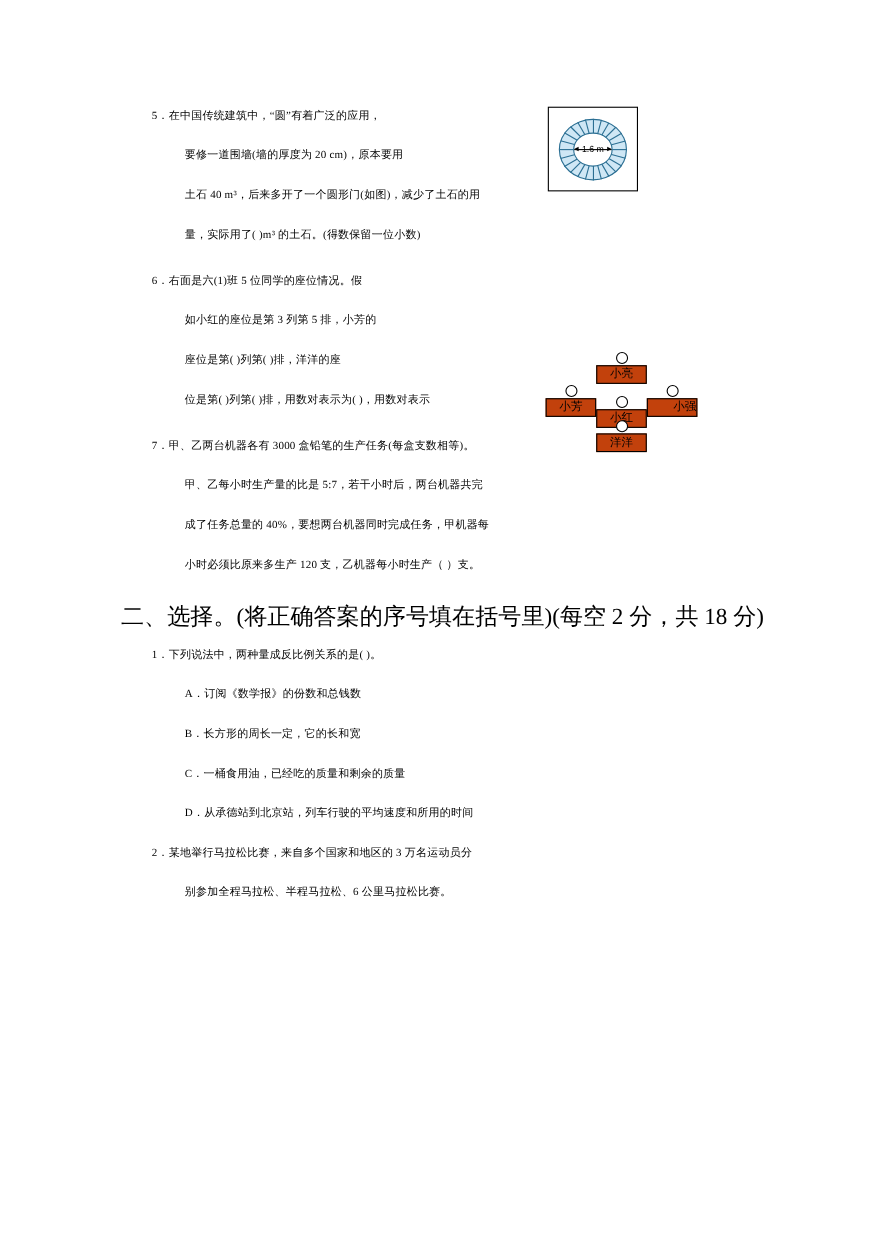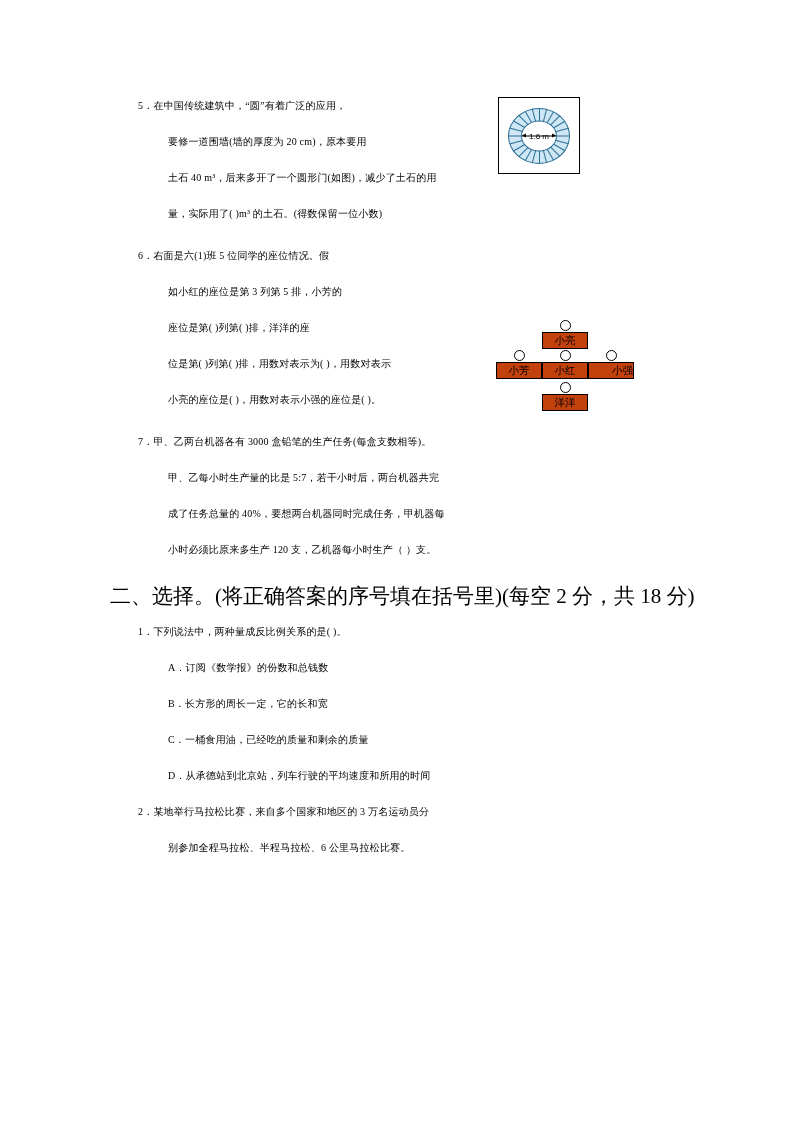--- a/index.html
+++ b/index.html
@@ -202,21 +202,21 @@
 
   <div class="fig-seats">
     <div class="seat" style="left:32px; top:0px;">
       <div class="head"></div>
       <div class="box">小亮</div>
     </div>
     <div class="seat" style="left:-14px; top:30px;">
       <div class="head"></div>
       <div class="box">小芳</div>
     </div>
-    <div class="seat" style="left:32px; top:30px;">
+    <div class="seat" style="left:32px; top:40px;">
       <div class="head"></div>
       <div class="box">小红</div>
     </div>
     <div class="seat" style="left:78px; top:30px;text-align:right;">
       <div class="head"></div>
       <div class="box">小强</div>
     </div>
     <div class="seat" style="left:32px; top:62px;">
       <div class="head"></div>
       <div class="box">洋洋</div>
@@ -230,21 +230,20 @@
       <div class="line indent-body">要修一道围墙(墙的厚度为 20 cm)，原本要用</div>
       <div class="line indent-body">土石 40 m³，后来多开了一个圆形门(如图)，减少了土石的用</div>
       <div class="line indent-body">量，实际用了(        )m³ 的土石。(得数保留一位小数)</div>
     </div>
 
     <div class="q">
       <div class="line indent-num"><span>6．</span><span>右面是六(1)班 5 位同学的座位情况。假</span></div>
       <div class="line indent-body">如小红的座位是第 3 列第 5 排，小芳的</div>
       <div class="line indent-body">座位是第(        )列第(        )排，洋洋的座</div>
       <div class="line indent-body">位是第(        )列第(        )排，用数对表示为(        )，用数对表示</div>
-      <div class="line indent-body">小亮的座位是(        )，用数对表示小强的座位是(        )。</div>
     </div>
 
     <div class="q">
       <div class="line indent-num"><span>7．</span><span>甲、乙两台机器各有 3000 盒铅笔的生产任务(每盒支数相等)。</span></div>
       <div class="line indent-body">甲、乙每小时生产量的比是 5:7，若干小时后，两台机器共完</div>
       <div class="line indent-body">成了任务总量的 40%，要想两台机器同时完成任务，甲机器每</div>
       <div class="line indent-body">小时必须比原来多生产 120 支，乙机器每小时生产（        ）支。</div>
     </div>
 
     <div class="q" style="margin-top:10px;">

